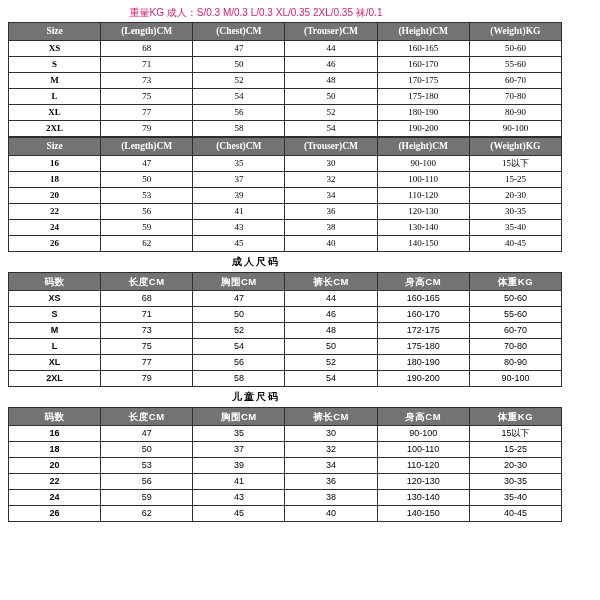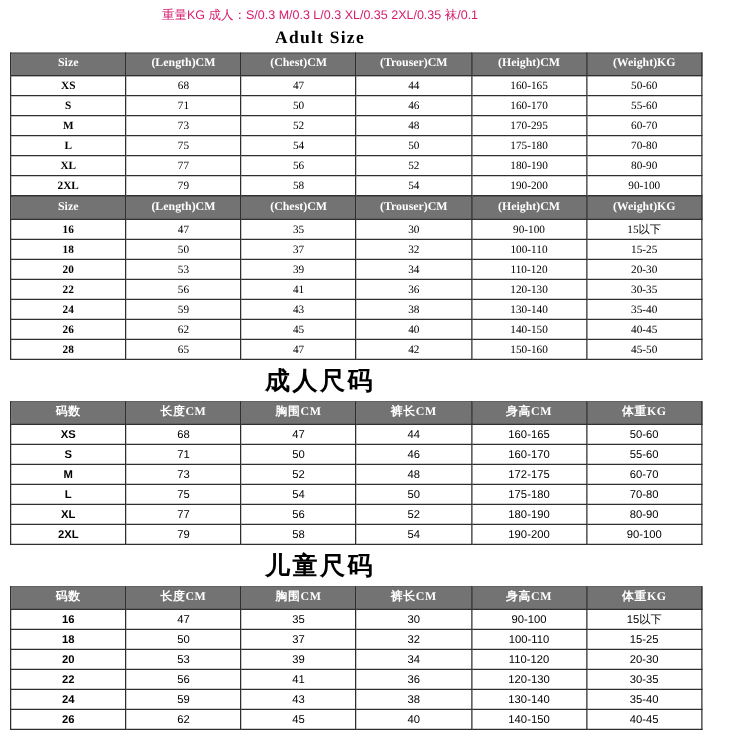--- a/index.html
+++ b/index.html
@@ -36,21 +36,21 @@
   .section-title {
     text-align: center;
     font-size: 14px;
     font-weight: bold;
     letter-spacing: 1px;
     margin: 3px 0 3px 0;
     font-family: "Liberation Serif", serif;
   }
   .section-title.cn {
     font-family: Liberation Serif, serif;
-    font-size: 20px;
+    font-size: 10px;
     letter-spacing: 2px;
   }
   table.sz {
     border-collapse: collapse;
     width: 554px;
     margin: 0 auto;
     table-layout: fixed;
   }
   table.sz th, table.sz td {
     border: 1px solid #2f2f2f;
@@ -69,33 +69,31 @@
     height: 17px;
   }
   table.sz td.first {
     font-weight: bold;
   }
   table.sz.cn th, table.sz.cn td {
     font-family: "Liberation Sans", sans-serif;
   }
   table.sz.cn th {
     letter-spacing: 0.5px;
-    font-family: Liberation Serif, serif;
   }
 </style>
 </head>
 <body>
 
 <div class="page">
 
   <div class="weight-note">
     <span class="l1">重量KG  成人：S/0.3  M/0.3  L/0.3  XL/0.35  2XL/0.35  袜/0.1</span>
   </div>
 
-  <div class="section-title">Adult Size</div>
   <table class="sz">
     <thead>
       <tr>
         <th>Size</th>
         <th>(Length)CM</th>
         <th>(Chest)CM</th>
         <th>(Trouser)CM</th>
         <th>(Height)CM</th>
         <th>(Weight)KG</th>
       </tr>
@@ -115,21 +113,21 @@
         <td>50</td>
         <td>46</td>
         <td>160-170</td>
         <td>55-60</td>
       </tr>
       <tr>
         <td class="first">M</td>
         <td>73</td>
         <td>52</td>
         <td>48</td>
-        <td>170-295</td>
+        <td>170-175</td>
         <td>60-70</td>
       </tr>
       <tr>
         <td class="first">L</td>
         <td>75</td>
         <td>54</td>
         <td>50</td>
         <td>175-180</td>
         <td>70-80</td>
       </tr>
@@ -205,28 +203,20 @@
         <td>35-40</td>
       </tr>
       <tr>
         <td class="first">26</td>
         <td>62</td>
         <td>45</td>
         <td>40</td>
         <td>140-150</td>
         <td>40-45</td>
       </tr>
-      <tr>
-        <td class="first">28</td>
-        <td>65</td>
-        <td>47</td>
-        <td>42</td>
-        <td>150-160</td>
-        <td>45-50</td>
-      </tr>
     </tbody>
   </table>
 
   <div class="section-title cn">成人尺码</div>
   <table class="sz cn">
     <thead>
       <tr>
         <th>码数</th>
         <th>长度CM</th>
         <th>胸围CM</th>

